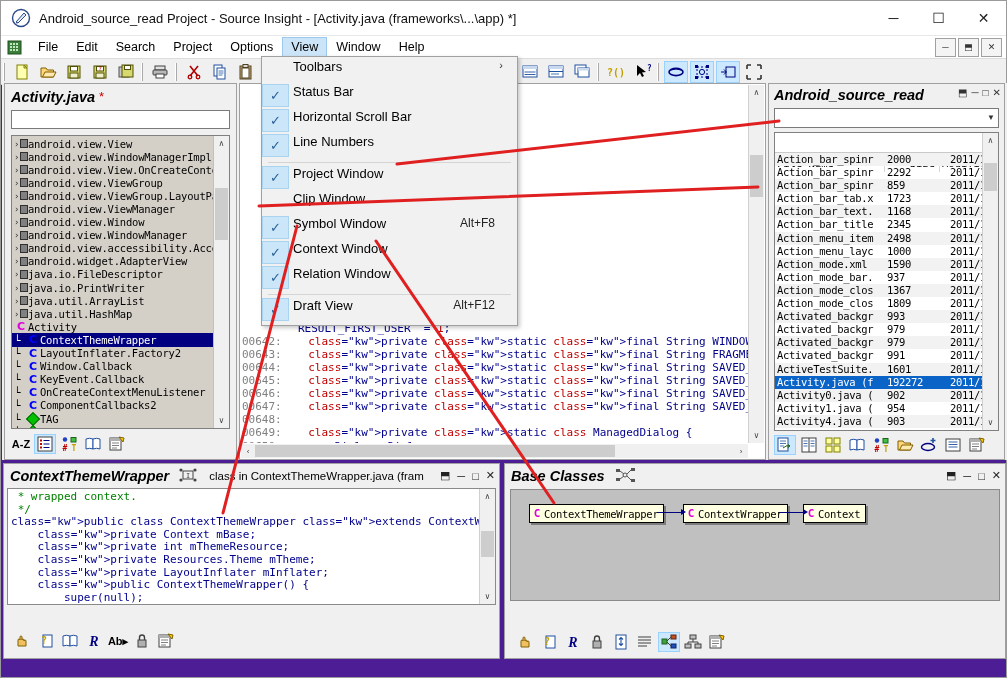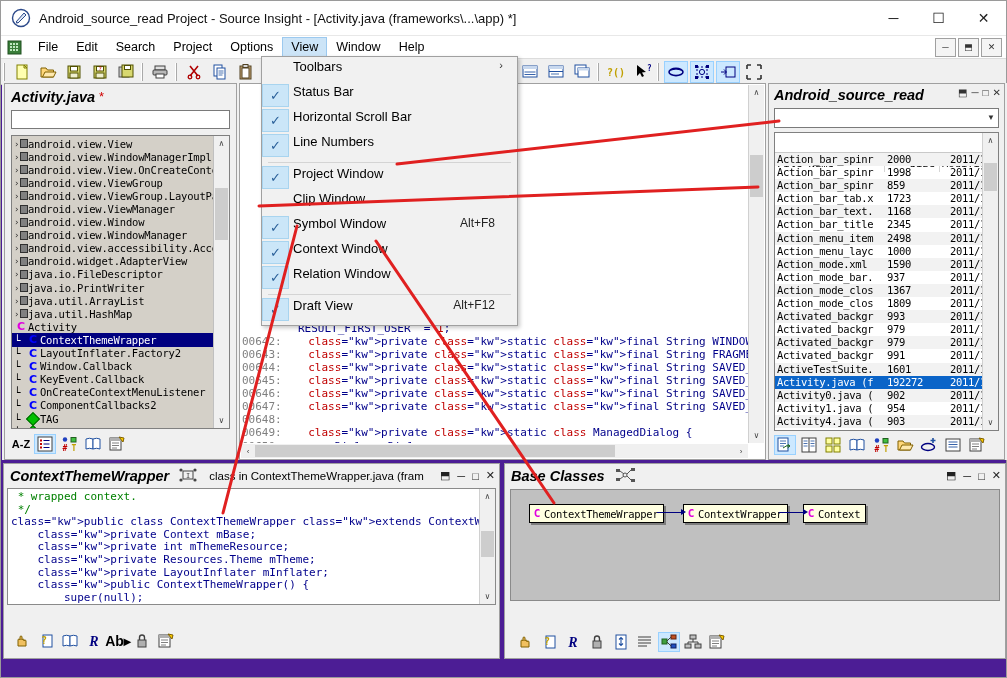--- a/index.html
+++ b/index.html
@@ -627,21 +627,21 @@
           <div style="flex:1;border-right:none">Modifie</div>
         </div>
         <div id="file-rows" style="position:relative;">
             <div class="frow alt">
               <span class="fname">Action_bar_spinr</span>
               <span class="fsize">2000</span>
               <span class="fmod">2011/11.</span>
             </div>
             <div class="frow">
               <span class="fname">Action_bar_spinr</span>
-              <span class="fsize">1998</span>
+              <span class="fsize">2292</span>
               <span class="fmod">2011/11.</span>
             </div>
             <div class="frow alt">
               <span class="fname">Action_bar_spinr</span>
               <span class="fsize">859</span>
               <span class="fmod">2011/11.</span>
             </div>
             <div class="frow">
               <span class="fname">Action_bar_tab.x</span>
               <span class="fsize">1723</span>
@@ -861,21 +861,21 @@
               <path d="M2 4 q3.5 -1.5 7 0 v10 q-3.5 -1.5 -7 0 z" fill="#fff" stroke="#2050a0"></path>
               <path d="M16 4 q-3.5 -1.5 -7 0 v10 q3.5 -1.5 7 0 z" fill="#fff" stroke="#2050a0"></path>
             </svg>
           </div>
           <div class="tb" style="width: 22px; height: 20px;">
             <svg width="18" height="18" viewBox="0 0 18 18">
               <text x="9" y="14" font-size="14" fill="#000080" text-anchor="middle" font-family="serif" font-style="italic" font-weight="bold">R</text>
             </svg>
           </div>
           <div class="tb" style="width: 22px; height: 20px;">
-            <span style="font-size:14px;font-weight:bold;font-family:'Liberation Sans',sans-serif;">Ab▸</span>
+            <span style="font-size:11px;font-weight:bold;font-family:'Liberation Sans',sans-serif;">Ab▸</span>
           </div>
           <div class="tb" style="width: 22px; height: 20px;">
             <svg width="18" height="18" viewBox="0 0 18 18">
               <rect x="5" y="8" width="8" height="7" fill="#b0b0b0" stroke="#404040"></rect>
               <path d="M6.5 8 v-2.5 a2.5 2.5 0 0 1 5 0 v2.5" fill="none" stroke="#404040" stroke-width="1.4"></path>
             </svg>
           </div>
           <div class="tb" style="width: 22px; height: 20px;">
             <svg width="18" height="18" viewBox="0 0 18 18">
               <rect x="2" y="3" width="11" height="12" fill="#fff" stroke="#404040"></rect>

